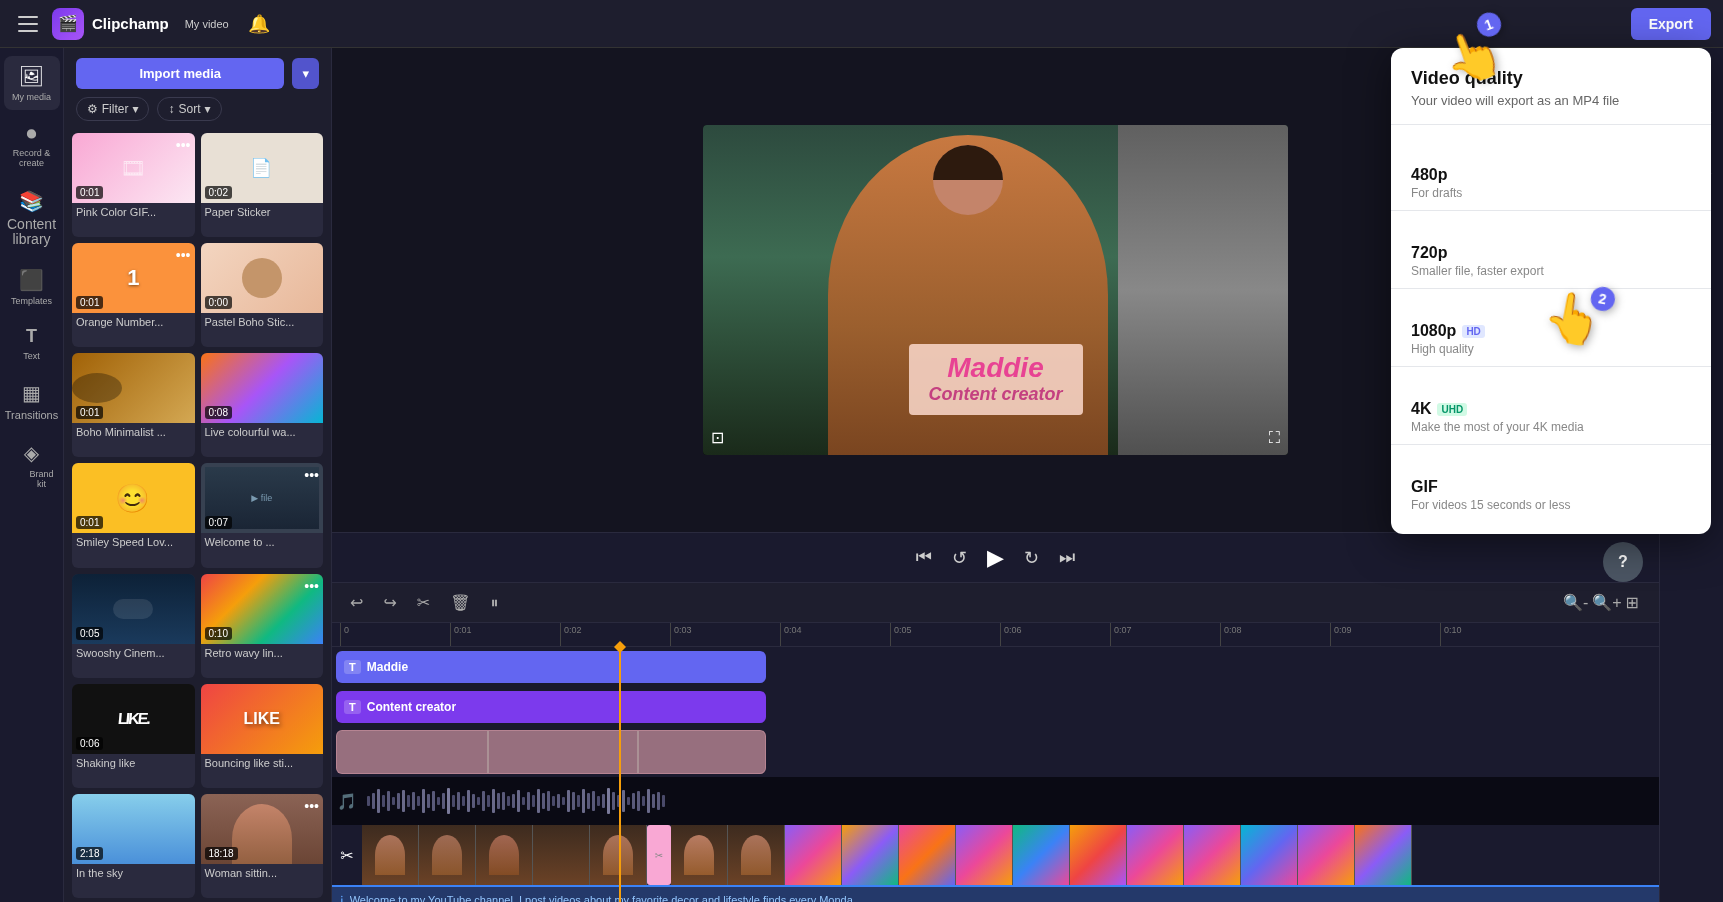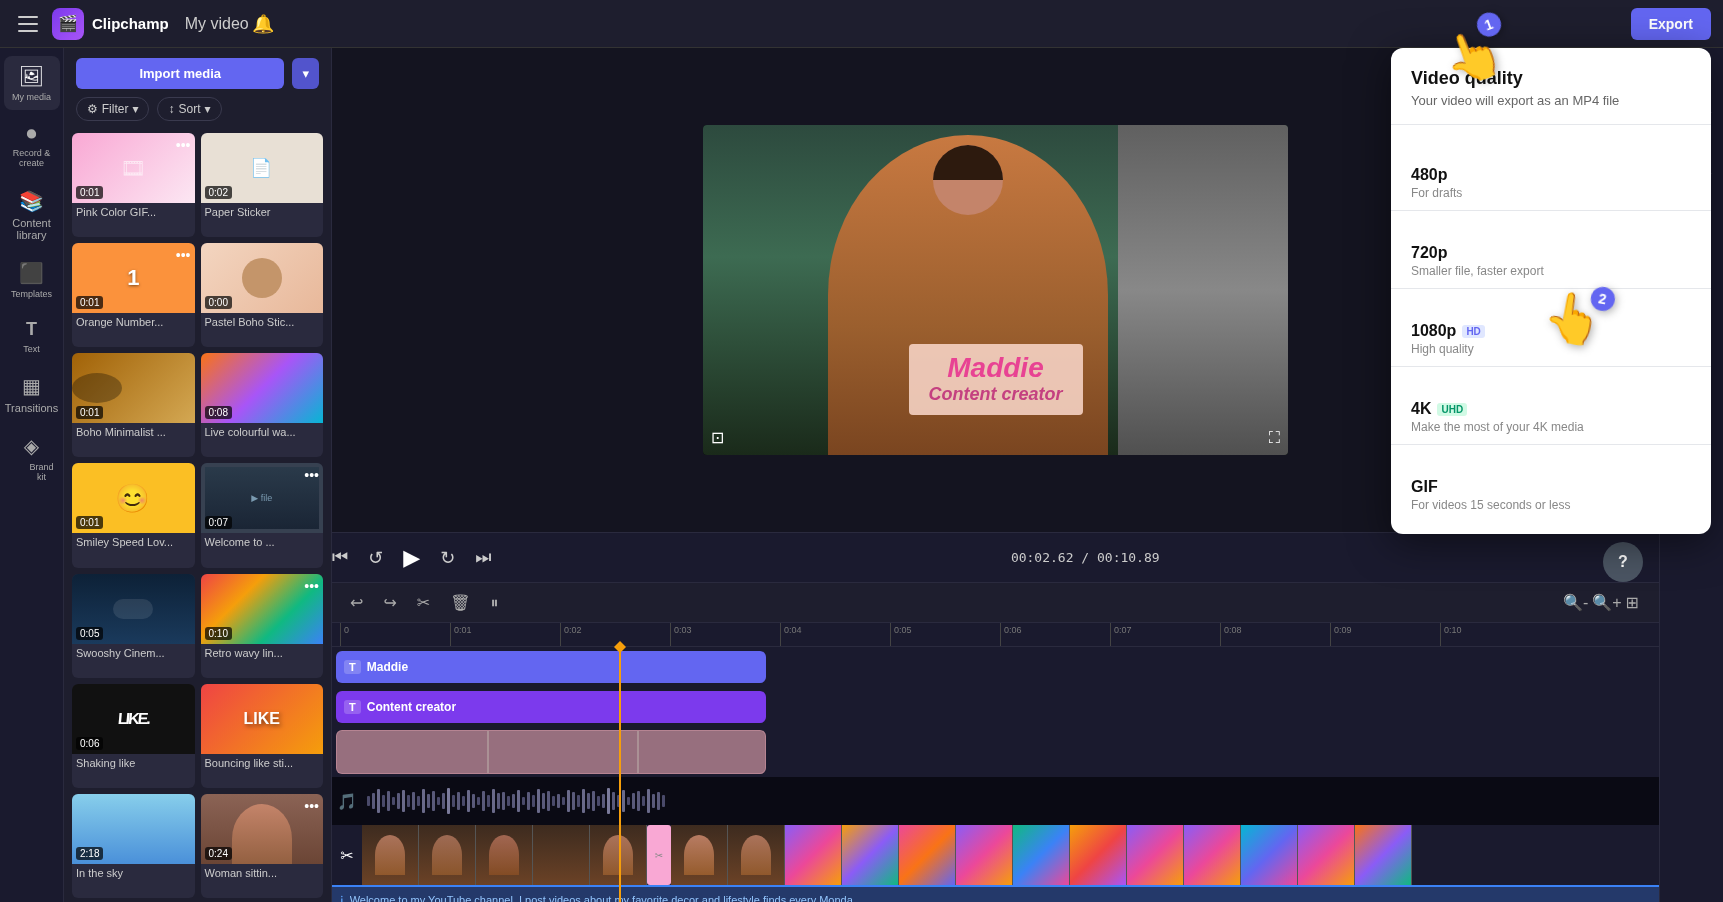--- a/index.html
+++ b/index.html
@@ -35,21 +35,21 @@
     }
     .logo-icon {
       width: 32px; height: 32px;
       background: linear-gradient(135deg, #7c3aed, #a855f7);
       border-radius: 8px;
       display: flex; align-items: center; justify-content: center;
       font-size: 16px;
     }
     .logo-text { font-size: 15px; font-weight: 600; color: #fff; }
     .topbar-project-name {
-      font-size: 16px; color: #ccc; 
+      font-size: 11px; color: #ccc; margin-right: 16px;
       background: transparent; border: none; color: #ccc; cursor: pointer;
     }
     .topbar-bell {
       font-size: 18px; color: #aaa; cursor: pointer; margin-left: 4px;
     }
     .topbar-spacer { flex: 1; }
     .export-btn {
       background: #6366f1;
       color: #fff;
       border: none;
@@ -633,21 +633,21 @@
     <div class="sidebar-icon-item active">
       <span class="sidebar-icon-svg">🖼</span>
       <span style="font-size:9px; color:#aaa;">My media</span>
     </div>
     <div class="sidebar-icon-item">
       <span class="sidebar-icon-svg">⏺</span>
       <span style="font-size:9px; color:#aaa; line-height:1.1;">Record &amp; create</span>
     </div>
     <div class="sidebar-icon-item">
       <span class="sidebar-icon-svg">📚</span>
-      <span style="font-size:11px; color:#aaa; line-height:1.1;">Content library</span>
+      <span style="font-size:14px; color:#aaa; line-height:1.1;">Content library</span>
     </div>
     <div class="sidebar-icon-item">
       <span class="sidebar-icon-svg">⬛</span>
       <span style="font-size:9px; color:#aaa;">Templates</span>
     </div>
     <div class="sidebar-icon-item">
       <span class="sidebar-icon-svg" style="font-weight:700; font-size:18px;">T</span>
       <span style="font-size:9px; color:#aaa;">Text</span>
     </div>
     <div class="sidebar-icon-item">
@@ -781,21 +781,21 @@
       <div class="media-item">
         <div class="media-thumb-inner thumb-sky" style="height:70px;">
           <span class="media-duration">2:18</span>
         </div>
         <div class="media-label">In the sky</div>
       </div>
 
       <div class="media-item">
         <div class="media-thumb-inner thumb-woman" style="height:70px; background:linear-gradient(180deg,#8b6355,#6b4535); overflow:hidden;">
           <div style="width:60px; height:70px; background:linear-gradient(180deg,#c4846a,#8b5a3a); border-radius:50% 50% 0 0; margin-top:20px;"></div>
-          <span class="media-duration">0:24</span>
+          <span class="media-duration">18:18</span>
         </div>
         <div class="media-label">Woman sittin...</div>
         <span class="media-item-more">•••</span>
       </div>
     </div>
   </div>
 
   <div class="video-area">
 
     <div class="video-preview">
@@ -827,21 +827,20 @@
         <span class="fullscreen-icon">⛶</span>
       </div>
     </div>
 
     <div class="video-controls">
       <button class="ctrl-btn">⏮</button>
       <button class="ctrl-btn">↺</button>
       <button class="ctrl-play">▶</button>
       <button class="ctrl-btn">↻</button>
       <button class="ctrl-btn">⏭</button>
-      <span class="timeline-timestamp">00:02.62 / 00:10.89</span>
     </div>
 
     <div class="timeline-area">
 
       <div class="timeline-toolbar">
         <button class="tl-btn">↩</button>
         <button class="tl-btn">↪</button>
         <button class="tl-btn">✂</button>
         <button class="tl-btn">🗑</button>
         <button class="tl-btn">⏸</button>

